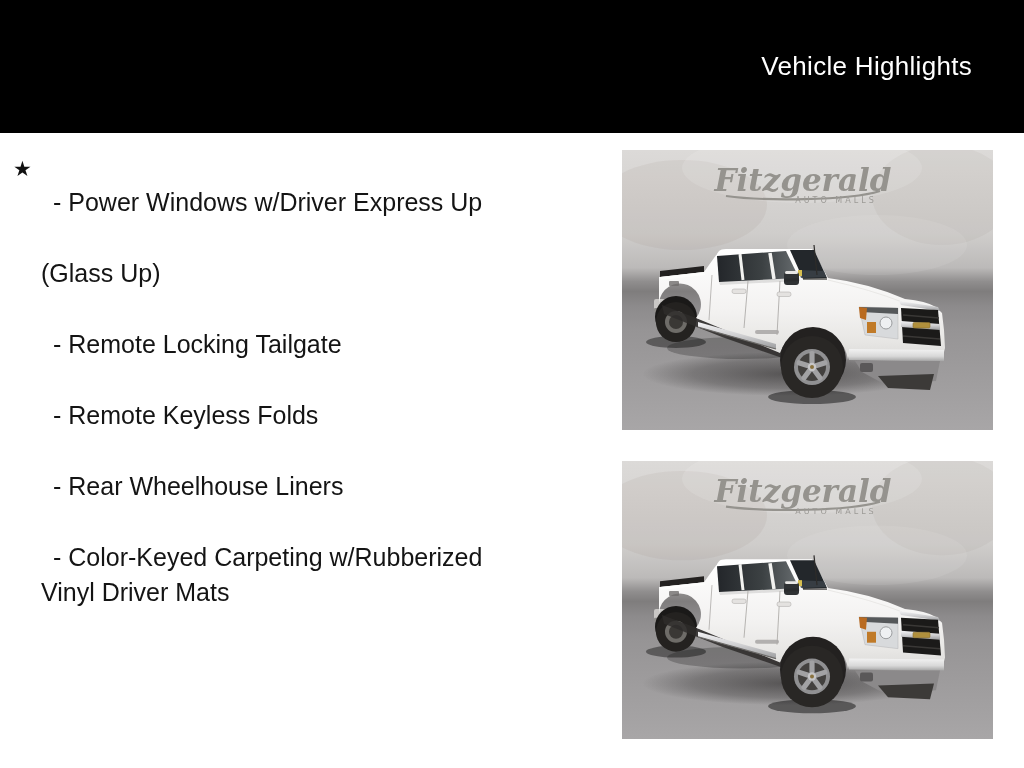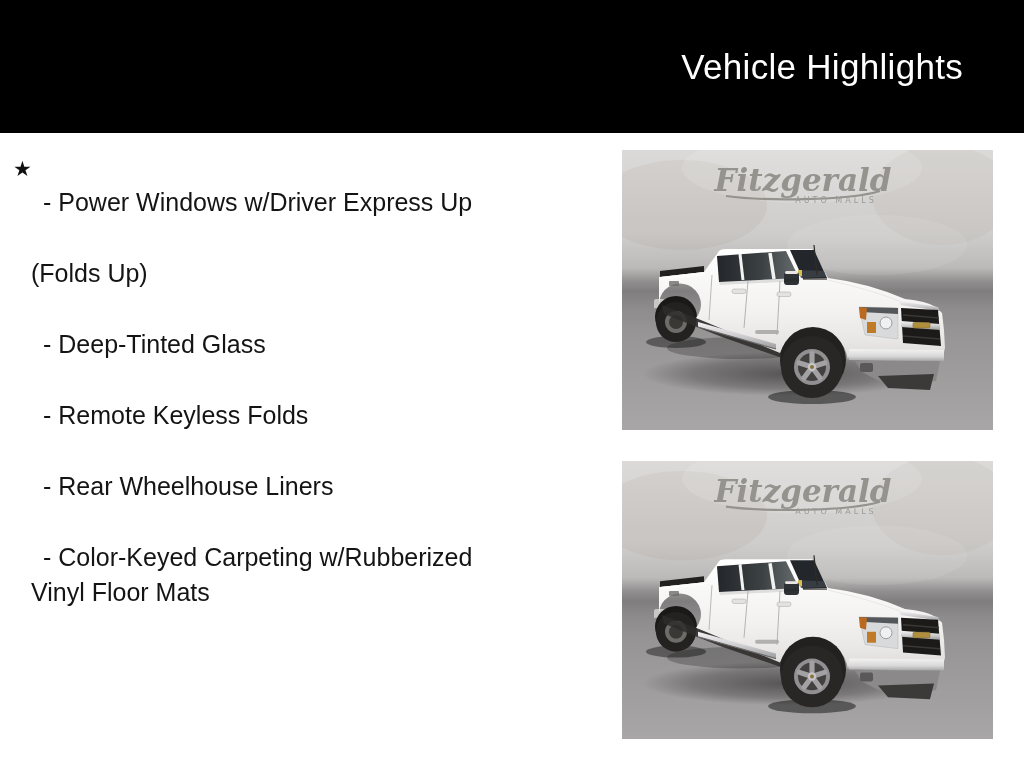--- a/index.html
+++ b/index.html
@@ -7,33 +7,33 @@
     position:relative; width:1024px; height:768px; overflow:hidden;
     background:#ffffff; font-family:"Liberation Sans", sans-serif;
   }
   
   .topbar {
     position:absolute; top:0; left:0; width:1024px; height:133px;
     background:#000000; display:flex; align-items:center; justify-content:flex-end;
     padding-right:52px; box-sizing:border-box;
   }
   .topbar h1 {
-    margin:9px; color:#ffffff; font-size:35px; font-weight:400; letter-spacing:0.3px;
+    margin:0; color:#ffffff; font-size:26px; font-weight:400; letter-spacing:0.3px;
   }
   
   .features {
     position:absolute; top:133px; left:0; width:592px;
     padding:16px 0 0 0; box-sizing:border-box;
     color:#141414; font-size:25px; line-height:35px;
   }
   .feature-heading { position:relative; padding-left:46px; margin-bottom:36px; }
   .feature-heading .star {
     position:absolute; left:13px; top:2px; font-size:21px; line-height:35px; color:#111111;
   }
-  .feature-item { padding-left:31px; margin-bottom:36px; }
+  .feature-item { padding-left:41px; margin-bottom:36px; }
   .feature-item:last-child { margin-bottom:4px; }
   .feature-line { display:block; }
   .feature-line.first { margin-left:12px; }
   
   .photo { position:absolute; left:622px; width:371px; margin:0; }
   .photo-1 { top:150px; height:280px; }
   .photo-2 { top:461px; height:278px; }
   .photo svg { display:block; width:100%; height:100%; }
   .defs-holder { position:absolute; width:0; height:0; overflow:hidden; }
 </style>
@@ -48,34 +48,34 @@
 
   <section class="features">
     <div class="feature-heading">
       <span class="star">★</span>
     </div>
     <div id="feature-items">
         <div class="feature-item">
           <span class="feature-line first">- Power Windows w/Driver Express Up</span>
         </div>
         <div class="feature-item">
-          <span class="feature-line">(Folds Up)</span>
-        </div>
-        <div class="feature-item">
-          <span class="feature-line first">- Deep-Tinted Glass</span>
+          <span class="feature-line">(Glass Up)</span>
+        </div>
+        <div class="feature-item">
+          <span class="feature-line first">- Remote Locking Tailgate</span>
         </div>
         <div class="feature-item">
           <span class="feature-line first">- Remote Keyless Folds</span>
         </div>
         <div class="feature-item">
           <span class="feature-line first">- Rear Wheelhouse Liners</span>
         </div>
         <div class="feature-item">
           <span class="feature-line first">- Color-Keyed Carpeting w/Rubberized</span>
-          <span class="feature-line">Vinyl Floor Mats</span>
+          <span class="feature-line">Vinyl Driver Mats</span>
         </div>
       </div>
   </section>
 
   <svg class="defs-holder" aria-hidden="true">
     <defs>
       <linearGradient id="wallGrad" x1="0" y1="0" x2="0" y2="1">
         <stop offset="0" stop-color="#dcdad8"></stop>
         <stop offset="0.30" stop-color="#cfcdcb"></stop>
         <stop offset="0.42" stop-color="#bcbab9"></stop>

